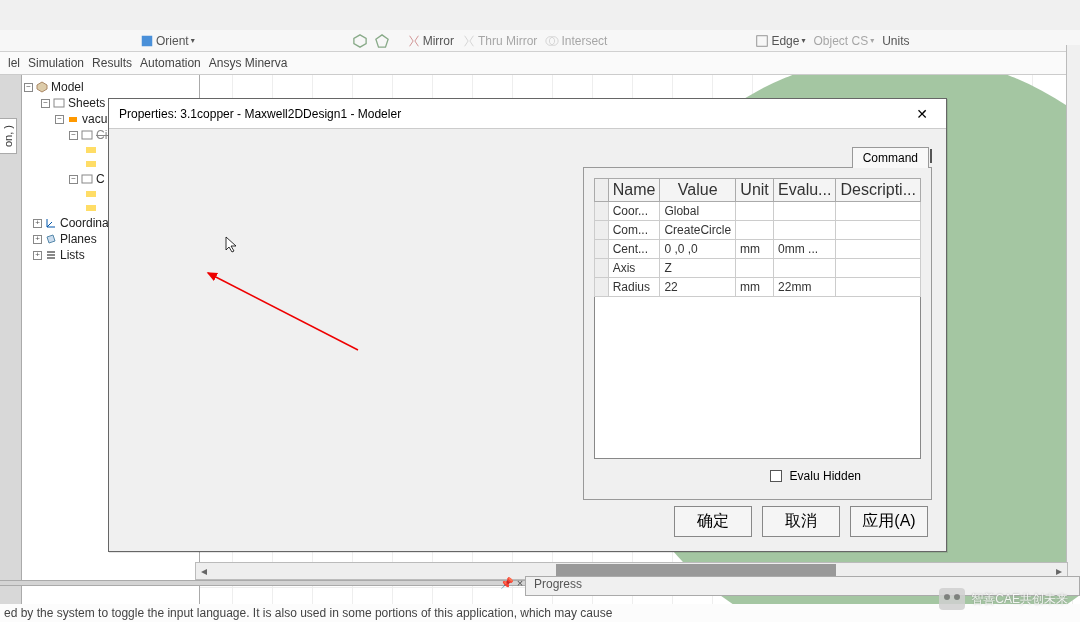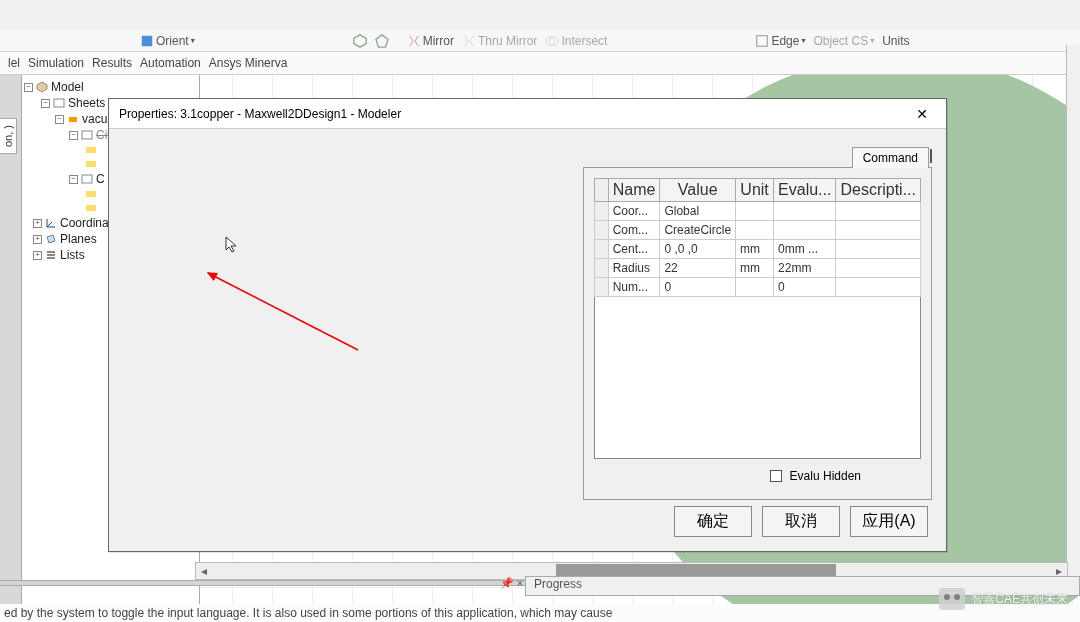--- a/index.html
+++ b/index.html
@@ -289,32 +289,32 @@
           <tr>
               <td class="rowsel"></td>
               <td>Cent...</td>
               <td>0 ,0 ,0</td>
               <td>mm</td>
               <td>0mm ...</td>
               <td></td>
             </tr>
           <tr>
               <td class="rowsel"></td>
+              <td>Axis</td>
+              <td>Z</td>
+              <td></td>
+              <td></td>
+              <td></td>
+            </tr>
+          <tr>
+              <td class="rowsel"></td>
               <td>Radius</td>
               <td>22</td>
               <td>mm</td>
               <td>22mm</td>
-              <td></td>
-            </tr>
-          <tr>
-              <td class="rowsel"></td>
-              <td>Num...</td>
-              <td>0</td>
-              <td></td>
-              <td>0</td>
               <td></td>
             </tr>
         </tbody>
       </table>
       <div class="table-body-space"></div>
       <div class="show-hidden">
         <span class="checkbox"></span>
         <span>Evalu Hidden</span>
       </div>
     </div>

